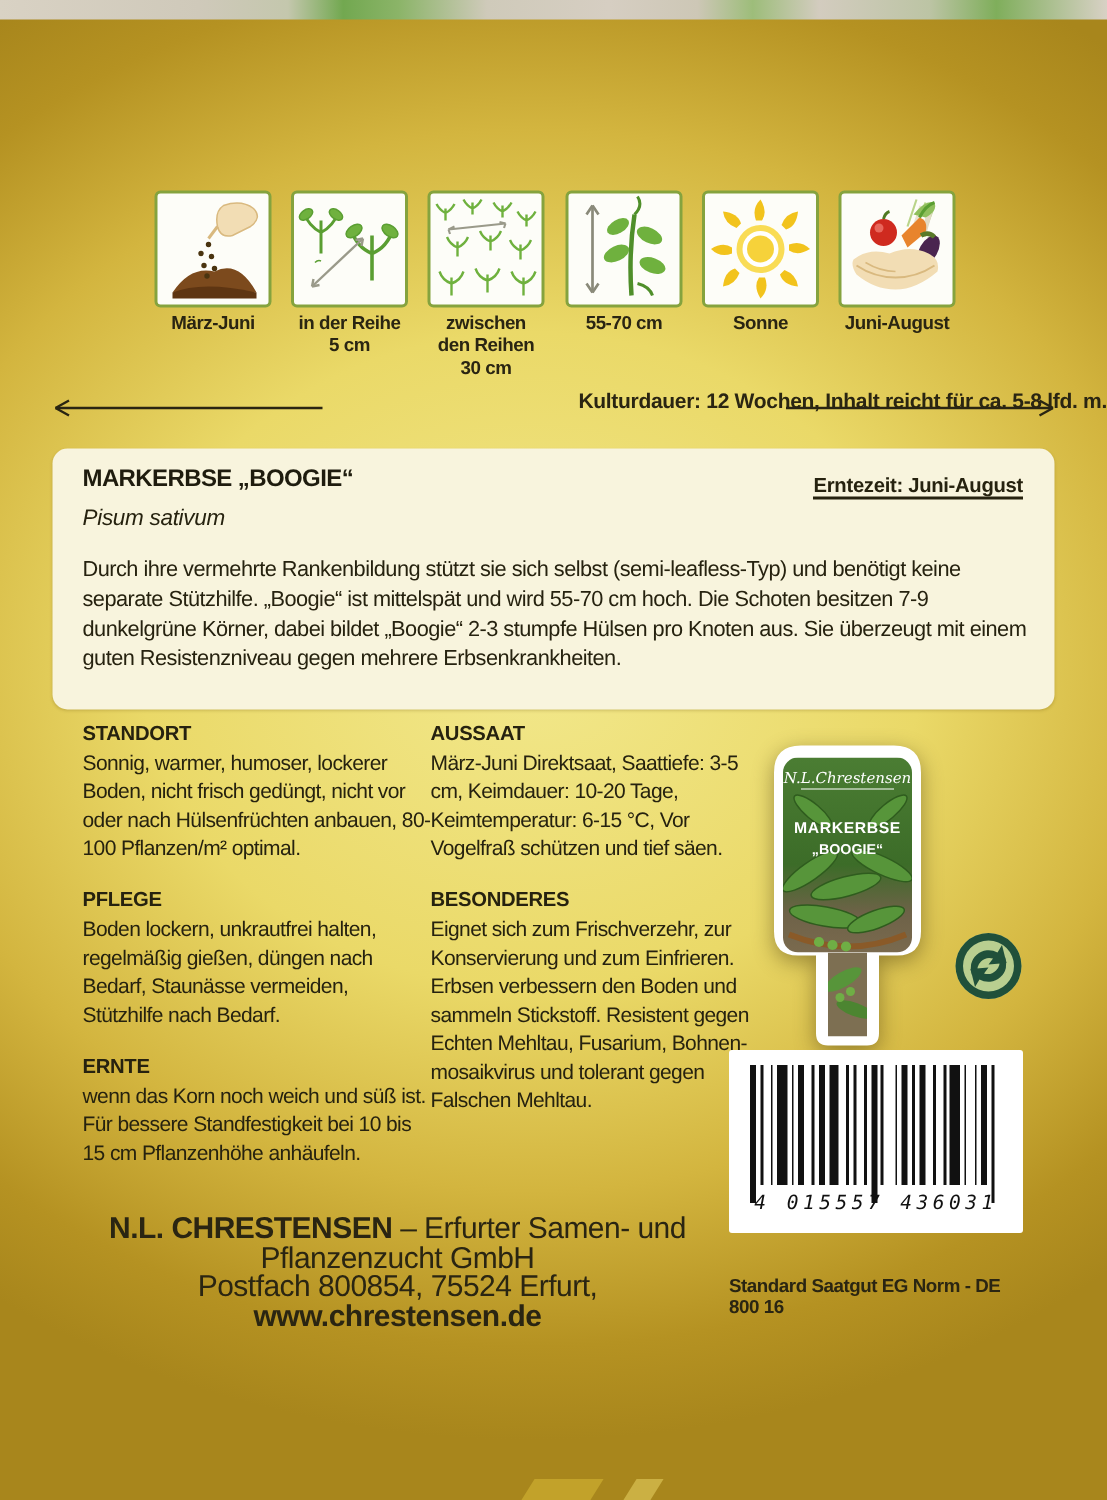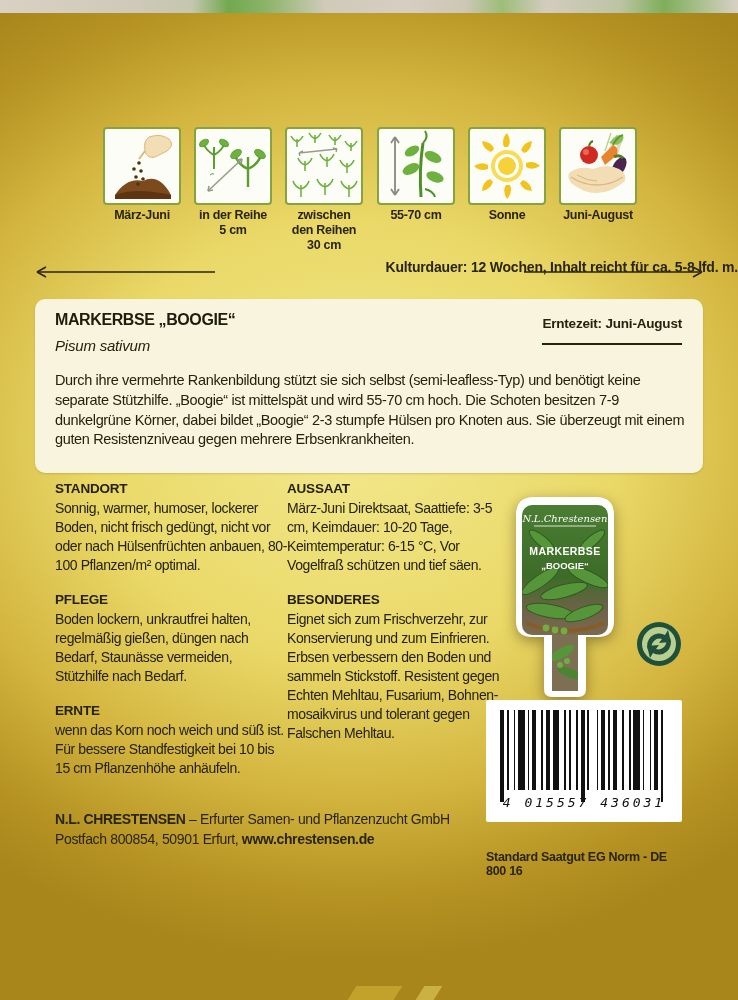--- a/index.html
+++ b/index.html
@@ -23,21 +23,21 @@
   .icon-label{top:208px;width:96px;text-align:center;font-weight:bold;font-size:12.5px;line-height:15px;white-space:pre-line;letter-spacing:-0.3px;color:#2a2512;}
 
   
   .duration-text{top:259px;left:0;width:738px;text-align:right;font-weight:bold;font-size:14px;letter-spacing:-0.2px;color:#2a2512;}
   .dur-arrow{top:266px;height:12px;}
 
   
   .card{left:35px;top:299px;width:668px;height:174px;background:#f8f4dd;border-radius:10px;box-shadow:0 1px 2px rgba(120,95,20,.25);}
   .title{left:55px;top:311px;font-size:16px;font-weight:bold;letter-spacing:-0.4px;color:#1f1c0e;}
   .subtitle{left:55px;top:337px;font-size:15px;letter-spacing:-0.2px;font-style:italic;}
-  .harvest{right:56px;top:316px;font-size:13.5px;font-weight:bold;letter-spacing:-0.2px;border-bottom:2px solid #26220f;padding-bottom:12px;}
+  .harvest{right:56px;top:316px;font-size:13.5px;font-weight:bold;letter-spacing:-0.2px;border-bottom:2px solid #26220f;padding-bottom:0;}
   .descr{left:55px;top:371px;width:640px;font-size:14.5px;line-height:19.8px;letter-spacing:-0.35px;}
 
   
   .col{top:481px;}
   .col-left{left:55px;width:232px;}
   .col-right{left:287px;width:222px;}
   .sec-head{font-size:13.5px;font-weight:bold;letter-spacing:-0.2px;margin:0 0 3px 0;}
   .sec-body{font-size:14px;line-height:19px;letter-spacing:-0.4px;margin:0 0 17px 0;}
 
   
@@ -46,21 +46,21 @@
   .green-dot{left:635px;top:620px;width:48px;height:48px;}
 
   
   .barcode-box{left:486px;top:700px;width:196px;height:122px;background:#fff;border-radius:2px;font-style:italic;}
   .bars{position:absolute;left:14px;top:10px;width:168px;height:92px;}
   .bars div{position:absolute;top:0;background:#111;}
   .barcode-digits{position:absolute;left:0;top:95px;width:196px;text-align:center;font-family:"DejaVu Sans Mono",monospace;font-size:13px;letter-spacing:3px;color:#111;}
   .norm{left:486px;top:828px;width:196px;text-align:left;font-size:12.5px;font-weight:bold;letter-spacing:-0.3px;color:#2a2512;margin-top:22px;}
 
   
-  .footer{left:55px;top:810px;width:420px;font-size:14px;line-height:19.5px;letter-spacing:-0.35px;color:#2a2512;}
+  .footer{left:55px;top:810px;width:420px;font-size:20px;line-height:19.5px;letter-spacing:-0.35px;color:#2a2512;text-align:center;}
   .footer b{font-weight:bold;}
 </style>
 </head>
 <body>
 
 <div class="stage">
 
   <div class="abs top-strip"></div>
 
   <div class="abs icon-box" style="left:103px">
@@ -289,21 +289,21 @@
         <div style="left: 149.589px; width: 1.70137px; height: 80px;"></div>
         <div style="left: 154.192px; width: 4.00274px; height: 80px;"></div>
         <div style="left: 161.096px; width: 1.70137px; height: 92px;"></div>
       </div>
     <div class="barcode-digits">4 015557 436031</div>
   </div>
   <div class="abs norm">Standard Saatgut EG Norm - DE 800 16</div>
 
   <div class="abs footer">
     <div><b>N.L. CHRESTENSEN</b><span> – Erfurter Samen- und Pflanzenzucht GmbH</span></div>
-    <div><span>Postfach 800854, 50901 Erfurt, </span><b>www.chrestensen.de</b></div>
+    <div><span>Postfach 800854, 75524 Erfurt, </span><b>www.chrestensen.de</b></div>
   </div>
 
   <div class="abs bottom-strip">
     <div class="wedge"></div>
     <div class="wedge2"></div>
   </div>
 
 </div>
 
 </body></html>

